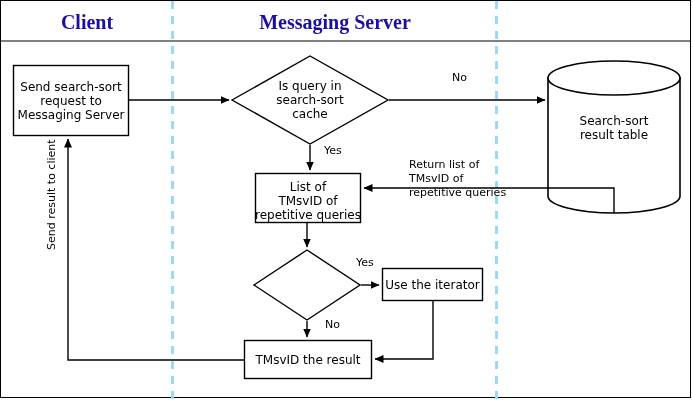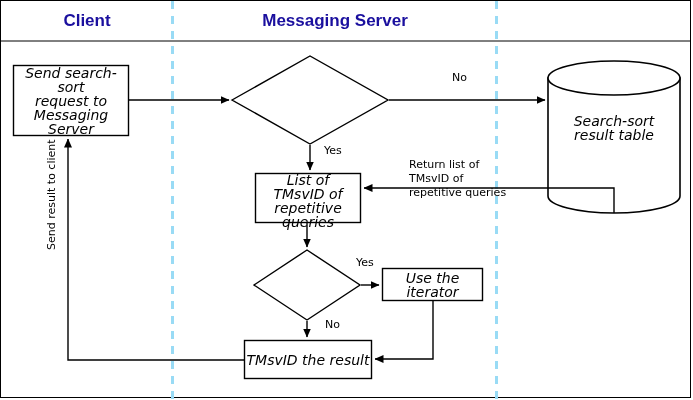--- a/index.html
+++ b/index.html
@@ -25,40 +25,39 @@
   }
   svg.layer {
     position: absolute;
     left: 0; top: 0;
     width: 693px;
     height: 400px;
     pointer-events: none;
   }
   .lane-title {
     position: absolute;
-    font-family: Liberation Sans, sans-serif;
+    font-family: Liberation Serif, serif;
     font-weight: bold;
-    font-size: 17px;
+    font-size: 20px;
     color: #1a0f9e;
     text-align: center;
     white-space: nowrap;
     letter-spacing: 0px;
   }
   .node-label {
     position: absolute;
     font-family: "DejaVu Sans", sans-serif;
-    font-size: 14px;
+    font-size: 12px;
     color: #000000;
     text-align: center;
     line-height: 14px;
     white-space: pre-line;
     display: flex;
     align-items: center;
     justify-content: center;
-    font-style: italic;
   }
   .edge-label {
     position: absolute;
     font-family: "DejaVu Sans", sans-serif;
     font-size: 11px;
     color: #000000;
     line-height: 14px;
     white-space: pre-line;
     text-align: left;
   }
@@ -128,20 +127,23 @@
 
     <path d="M433,301 L433,359 L375,359" fill="none" stroke="#000000" stroke-width="1.4" marker-end="url(#arrow)"></path>
 
     <path d="M244,360 L68,360 L68,139" fill="none" stroke="#000000" stroke-width="1.4" marker-end="url(#arrow)"></path>
   </svg>
 
   <div class="node-label" style="left:13px; top:65px; width:116px; height:71px;">Send search-sort
 request to
 Messaging Server</div>
 
+  <div class="node-label" style="left:262px; top:64px; width:96px; height:72px;">Is query in
+search-sort
+cache</div>
 
   <div class="node-label" style="left:560px; top:110px; width:108px; height:36px;">Search-sort
 result table</div>
 
   <div class="node-label" style="left:255px; top:184px; width:106px; height:34px;">List of
 TMsvID of
 repetitive queries</div>
 
 
   <div class="node-label" style="left:383px; top:268px; width:99px; height:33px;">Use the iterator</div>

